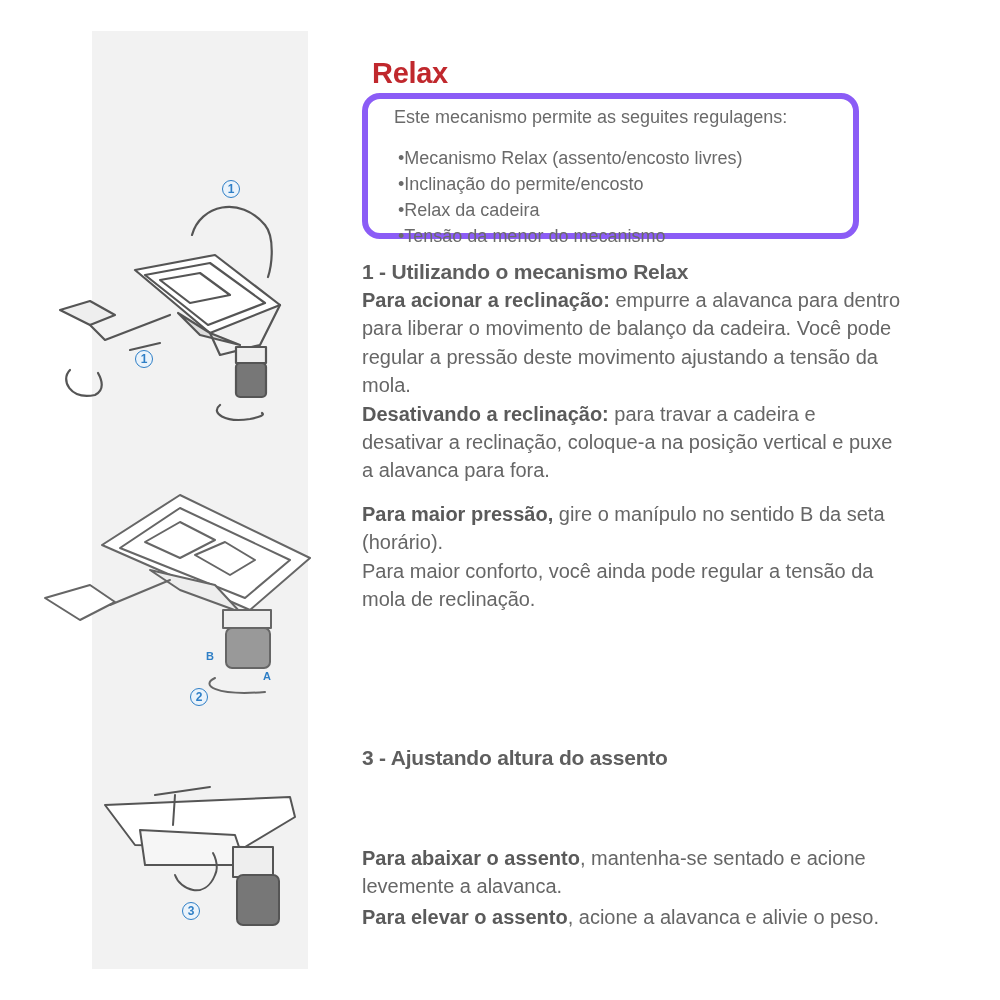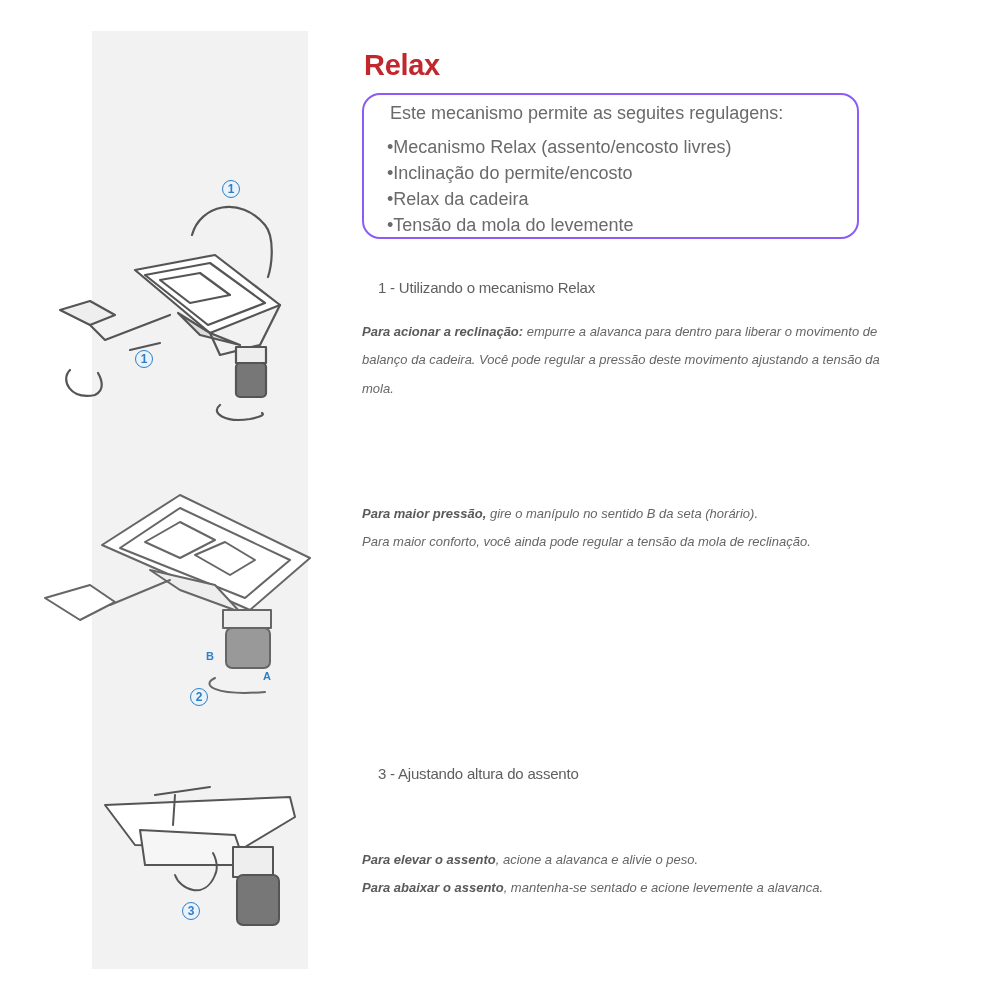--- a/index.html
+++ b/index.html
@@ -18,29 +18,29 @@
     color: #2f7fc6; font-size: 12px; line-height: 16px; text-align: center; font-weight: bold;
     background: #eaf3fb;
   }
   .lbl { position: absolute; color: #2f7fc6; font-size: 11px; font-weight: bold; }
   .title {
     position: absolute; left: 364px; top: 49px; color: #c0282d; font-size: 29px; font-weight: bold;
     letter-spacing: -0.3px;
   }
   .box {
     position: absolute; left: 362px; top: 93px; width: 497px; height: 146px;
-    border: 2px solid #8b5cf6; border-radius: 18px; box-sizing: border-box;
+    border: 6px solid #8b5cf6; border-radius: 18px; box-sizing: border-box;
   }
   .box-intro { position: absolute; left: 26px; top: 8px; font-size: 18px; color: #6a6a6a; }
-  .box-list { position: absolute; left: 18px; top: 34px; margin: 5px; padding: 0; list-style: none; }
+  .box-list { position: absolute; left: 18px; top: 34px; margin: 12px; padding: 0; list-style: none; }
   .box-list li { font-size: 18px; color: #6a6a6a; line-height: 26px; }
   .box-list li::before { content: "\2022 "; }
   .section { position: absolute; left: 362px; width: 540px; }
-  .h2 { font-size: 15px; font-weight: normal; color: #5e5e5e; margin: 16px; line-height: 28px; letter-spacing: -0.2px; }
-  .p { font-size: 13px; color: #666; line-height: 28.4px; margin: 0; font-style: italic; }
+  .h2 { font-size: 21px; font-weight: bold; color: #5e5e5e; margin: 0; line-height: 28px; letter-spacing: -0.2px; }
+  .p { font-size: 20px; color: #666; line-height: 28.4px; margin: 0; }
   .p b { color: #5a5a5a; }
 </style>
 </head>
 <body>
 
 <div class="panel"></div>
 
 <div class="fig" style="left:50px;top:175px;">
   <svg width="240" height="250" viewBox="0 0 240 250">
     <g fill="none" stroke="#555" stroke-width="2.2" stroke-linecap="round" stroke-linejoin="round">
@@ -91,42 +91,43 @@
       <path d="M80 20 L78 50"></path>
       <path d="M45 55 L140 60 L150 90 L50 90 Z" fill="#f6f6f6"></path>
       <path d="M80 100 C85 115, 110 125, 120 100 C125 90, 118 78, 118 78"></path>
       <rect x="138" y="72" width="40" height="30" fill="#eee"></rect>
       <rect x="142" y="100" width="42" height="50" rx="6" fill="#777"></rect>
     </g>
   </svg>
   <div class="badge-num" style="left:87px;top:127px;">3</div>
 </div>
 
-<h1 class="title" style="margin:0;">Relax</h1>
+<h1 class="title" style="margin:8px;">Relax</h1>
 
 <div class="box">
   <div class="box-intro">Este mecanismo permite as seguites regulagens:</div>
   <ul class="box-list">
     <li>Mecanismo Relax (assento/encosto livres)</li>
     <li>Inclinação do permite/encosto</li>
     <li>Relax da cadeira</li>
-    <li>Tensão da mola do levemente</li>
+    <li>Tensão da menor do mecanismo</li>
   </ul>
 </div>
 
 <div class="section" style="top:258px;">
   <h2 class="h2">1 - Utilizando o mecanismo Relax</h2>
   <p class="p"><b>Para acionar a reclinação:</b><span> empurre a alavanca para dentro para liberar o movimento de balanço da cadeira. Você pode regular a pressão deste movimento ajustando a tensão da mola.</span></p>
+  <p class="p"><b>Desativando a reclinação:</b><span> para travar a cadeira e desativar a reclinação, coloque-a na posição vertical e puxe a alavanca para fora.</span></p>
 </div>
 
 <div class="section" style="top:500px;">
   <p class="p"><b>Para maior pressão,</b><span> gire o manípulo no sentido B da seta (horário).</span></p>
   <p class="p"><b></b><span>Para maior conforto, você ainda pode regular a tensão da mola de reclinação.</span></p>
 </div>
 
 <div class="section" style="top:744px;">
   <h2 class="h2">3 - Ajustando altura do assento</h2>
 </div>
 
 <div class="section" style="top:844px;">
+  <p class="p"><b>Para abaixar o assento</b><span>, mantenha-se sentado e acione levemente a alavanca.</span></p>
   <p class="p" style="margin-top:2px;"><b>Para elevar o assento</b><span>, acione a alavanca e alivie o peso.</span></p>
-  <p class="p"><b>Para abaixar o assento</b><span>, mantenha-se sentado e acione levemente a alavanca.</span></p>
 </div>
 
 </body></html>

